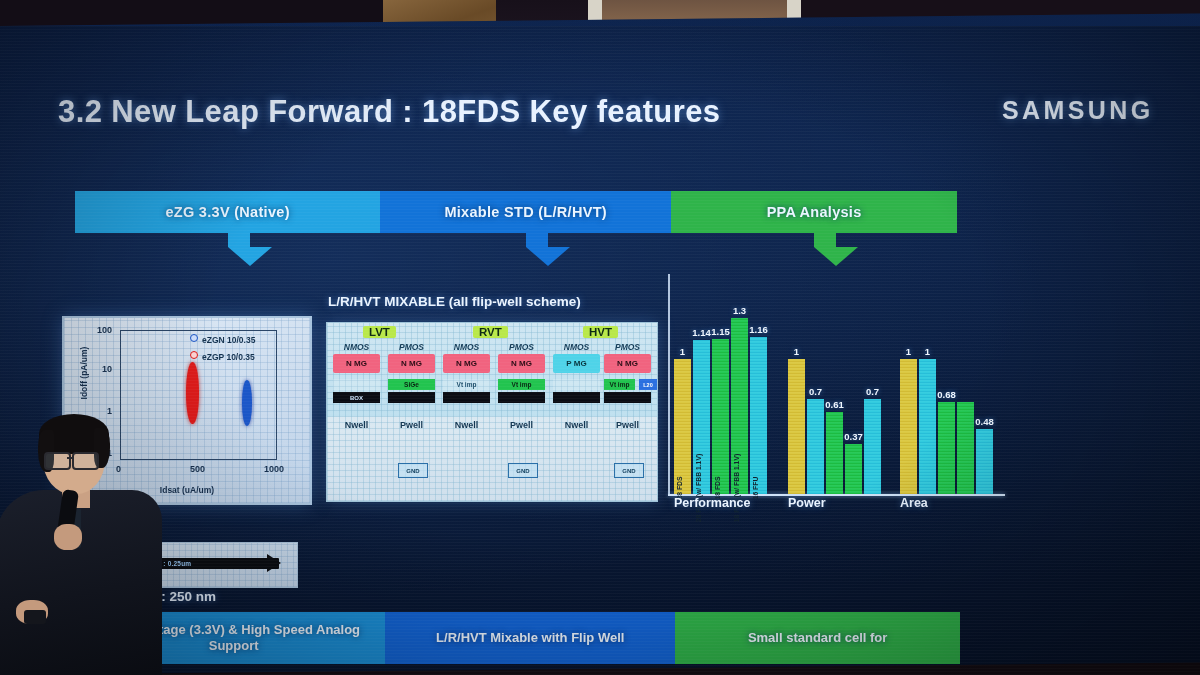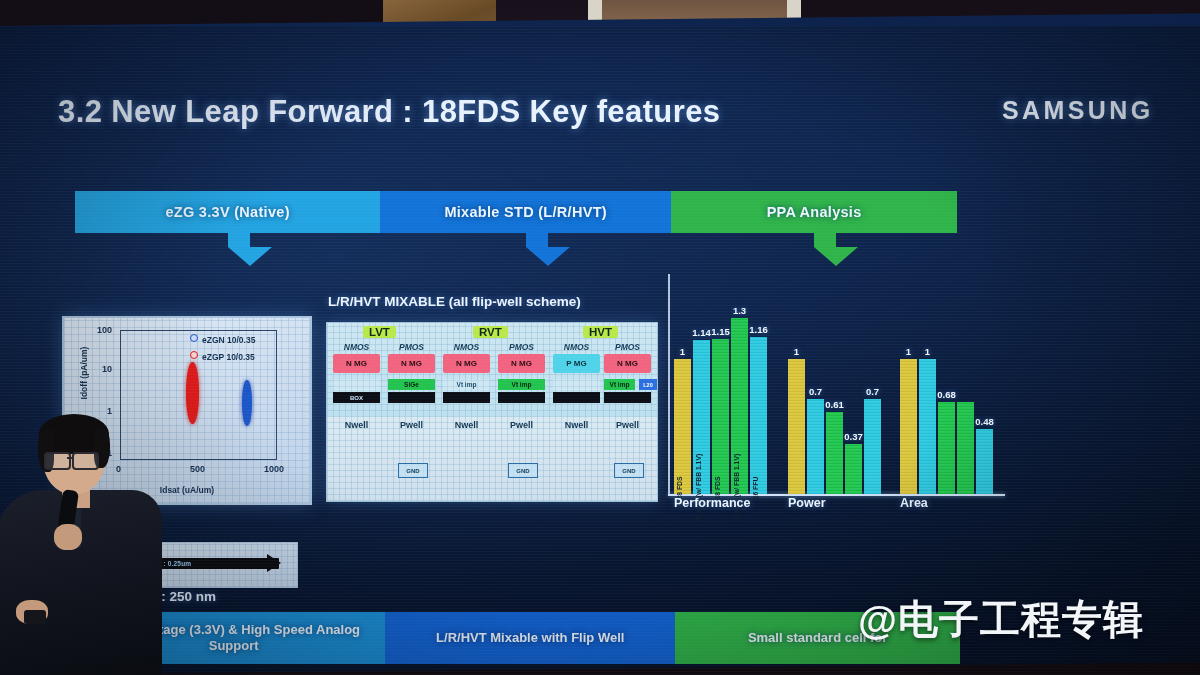--- a/index.html
+++ b/index.html
@@ -400,23 +400,20 @@
         <div class="b1">High Voltage (3.3V) &amp; High Speed Analog Support</div>
         <div class="b2">L/R/HVT Mixable with Flip Well</div>
         <div class="b3">Small standard cell for</div>
       </div>
 
       <div class="scanlines"></div>
       <div class="vignette"></div>
     </div>
   </div>
 
-  <div class="wm">
-    <span class="at">@</span><span>电子工程专辑</span>
-  </div>
 
   <div class="person">
     <div class="p-shoulderL"></div>
     <div class="p-body"></div>
     <div class="p-tie"></div>
     <div class="p-neck"></div>
     <div class="p-head"></div>
     <div class="p-hair"></div>
     <div class="p-hair2"></div>
     <div class="p-hair3"></div>

